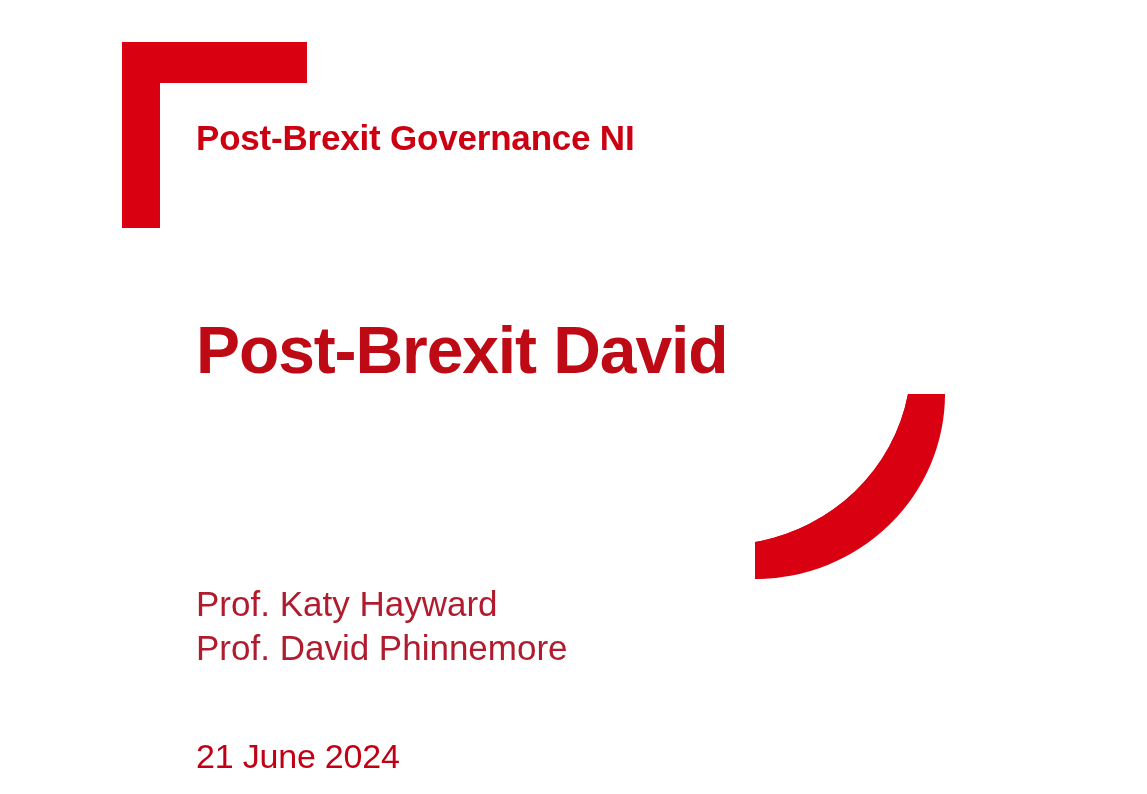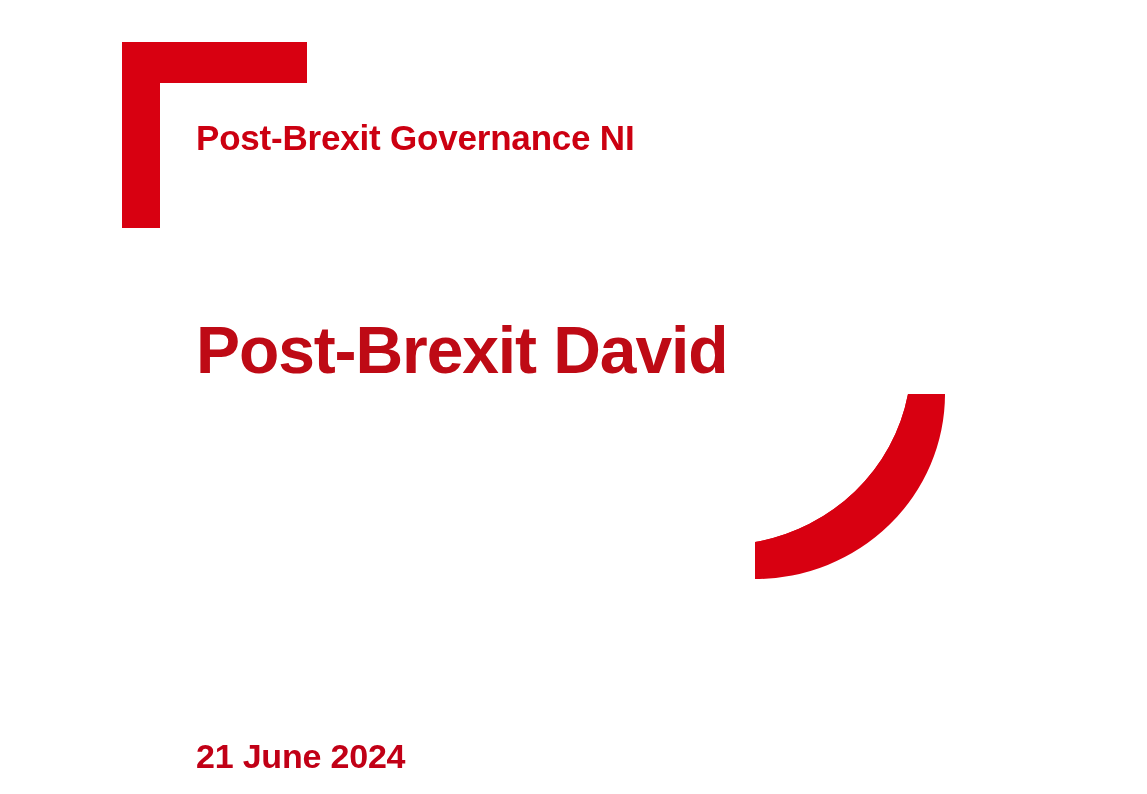--- a/index.html
+++ b/index.html
@@ -101,21 +101,21 @@
   }
   .presenters .presenter-line {
     display: block;
   }
 
   .slide-date {
     position: absolute;
     left: 196px;
     top: 737px;
     font-size: 34px;
-    font-weight: bold;
+    font-weight: normal;
     color: #C10016;
     letter-spacing: -0.2px;
     white-space: nowrap;
     line-height: 1.15;
   }
 </style>
 </head>
 <body>
 
 <div id="slide">
@@ -138,16 +138,20 @@
                Z" fill="#D80011" transform="translate(0,0)"></path>
       <path d="M 0 185
                L 0 148
                A 190 185 0 0 0 153 0
                L 190 0
                A 190 185 0 0 1 0 185
                Z" fill="#D80011"></path>
     </svg>
   </div>
 
+  <div class="presenters">
+    <span class="presenter-line">Prof. Katy Hayward</span>
+    <span class="presenter-line">Prof. David Phinnemore</span>
+  </div>
 
   <div class="slide-date">21 June 2024</div>
 
 </div>
 
 </body></html>

